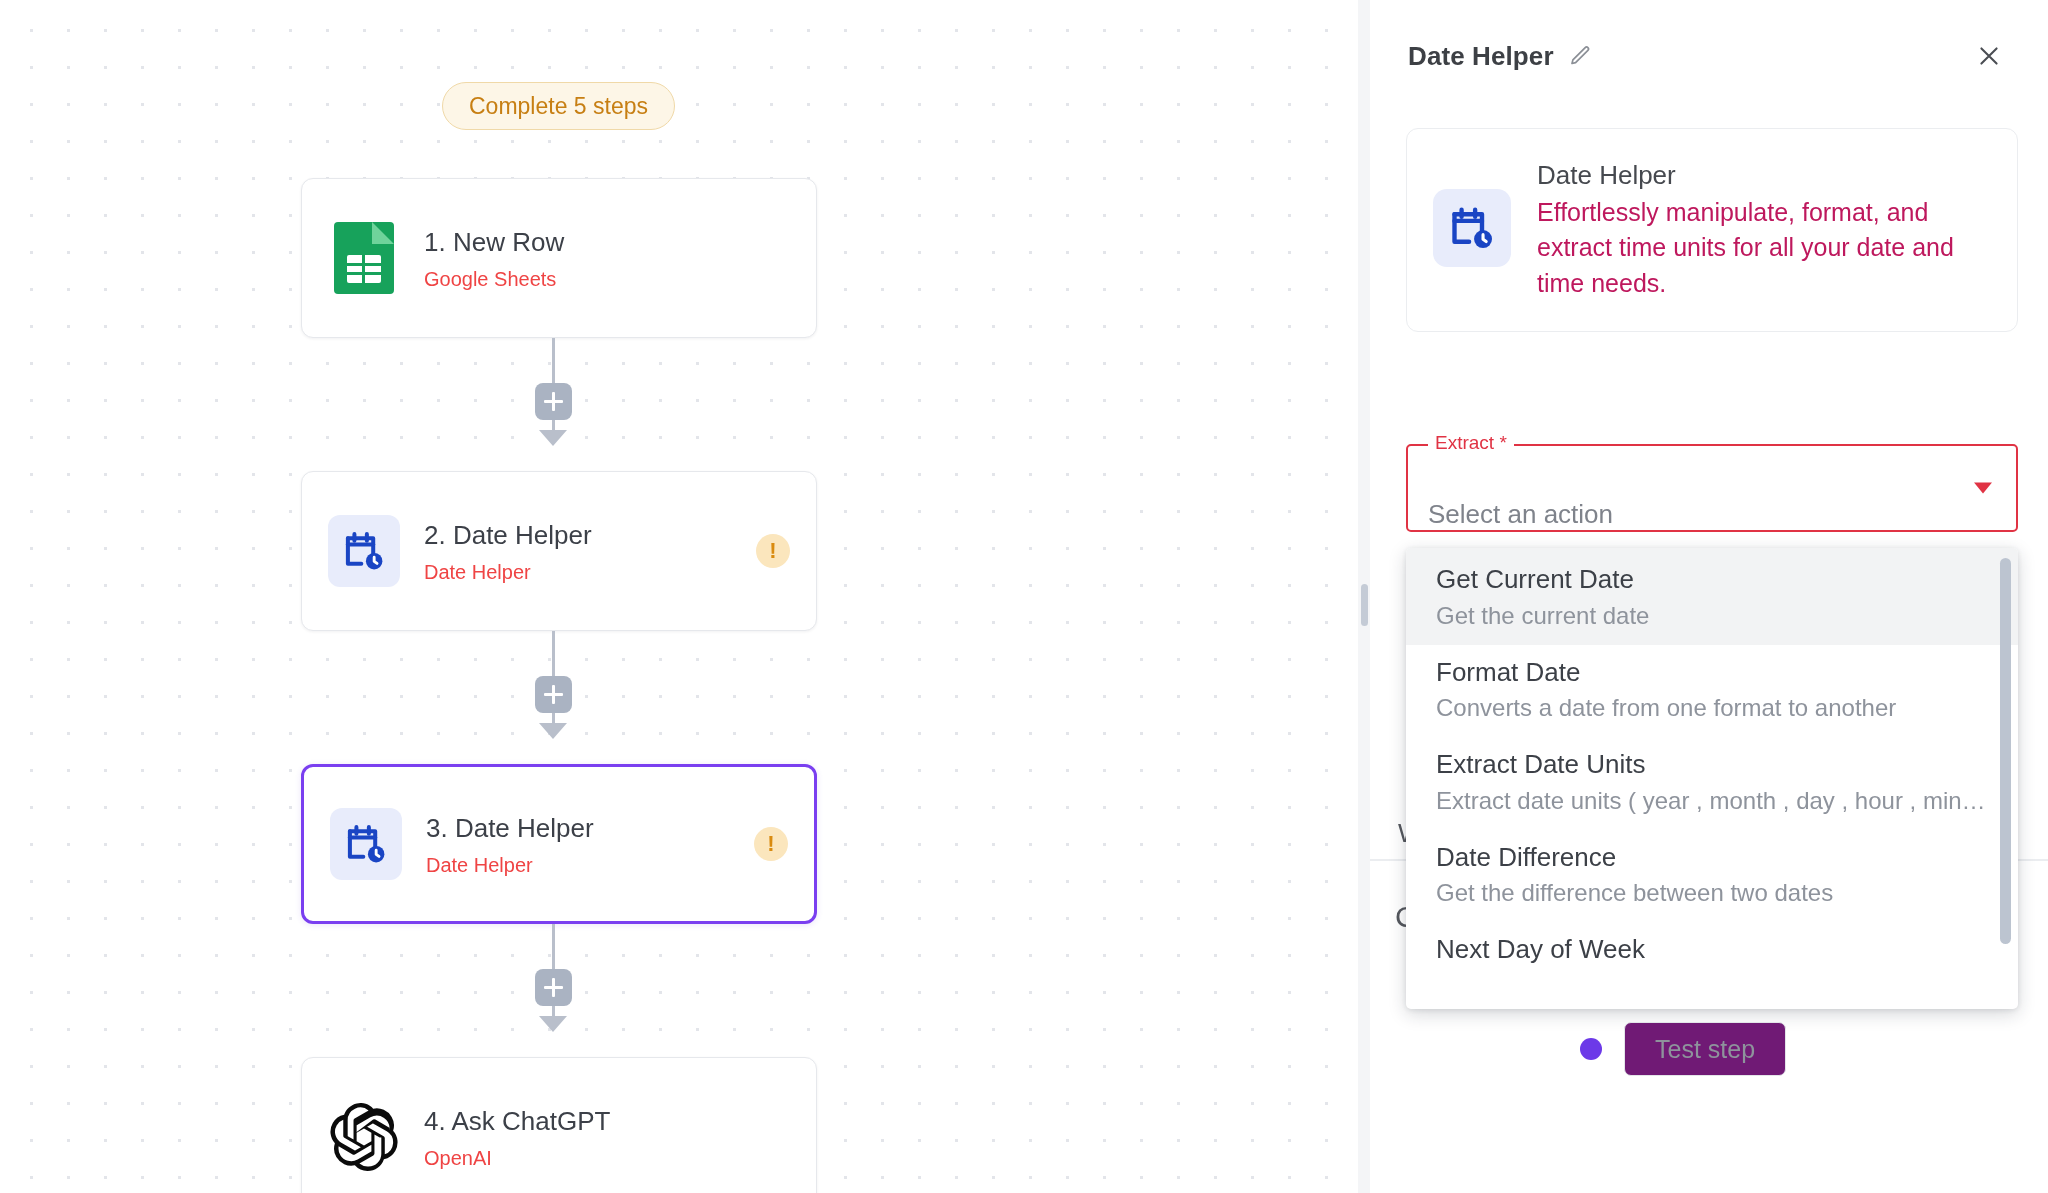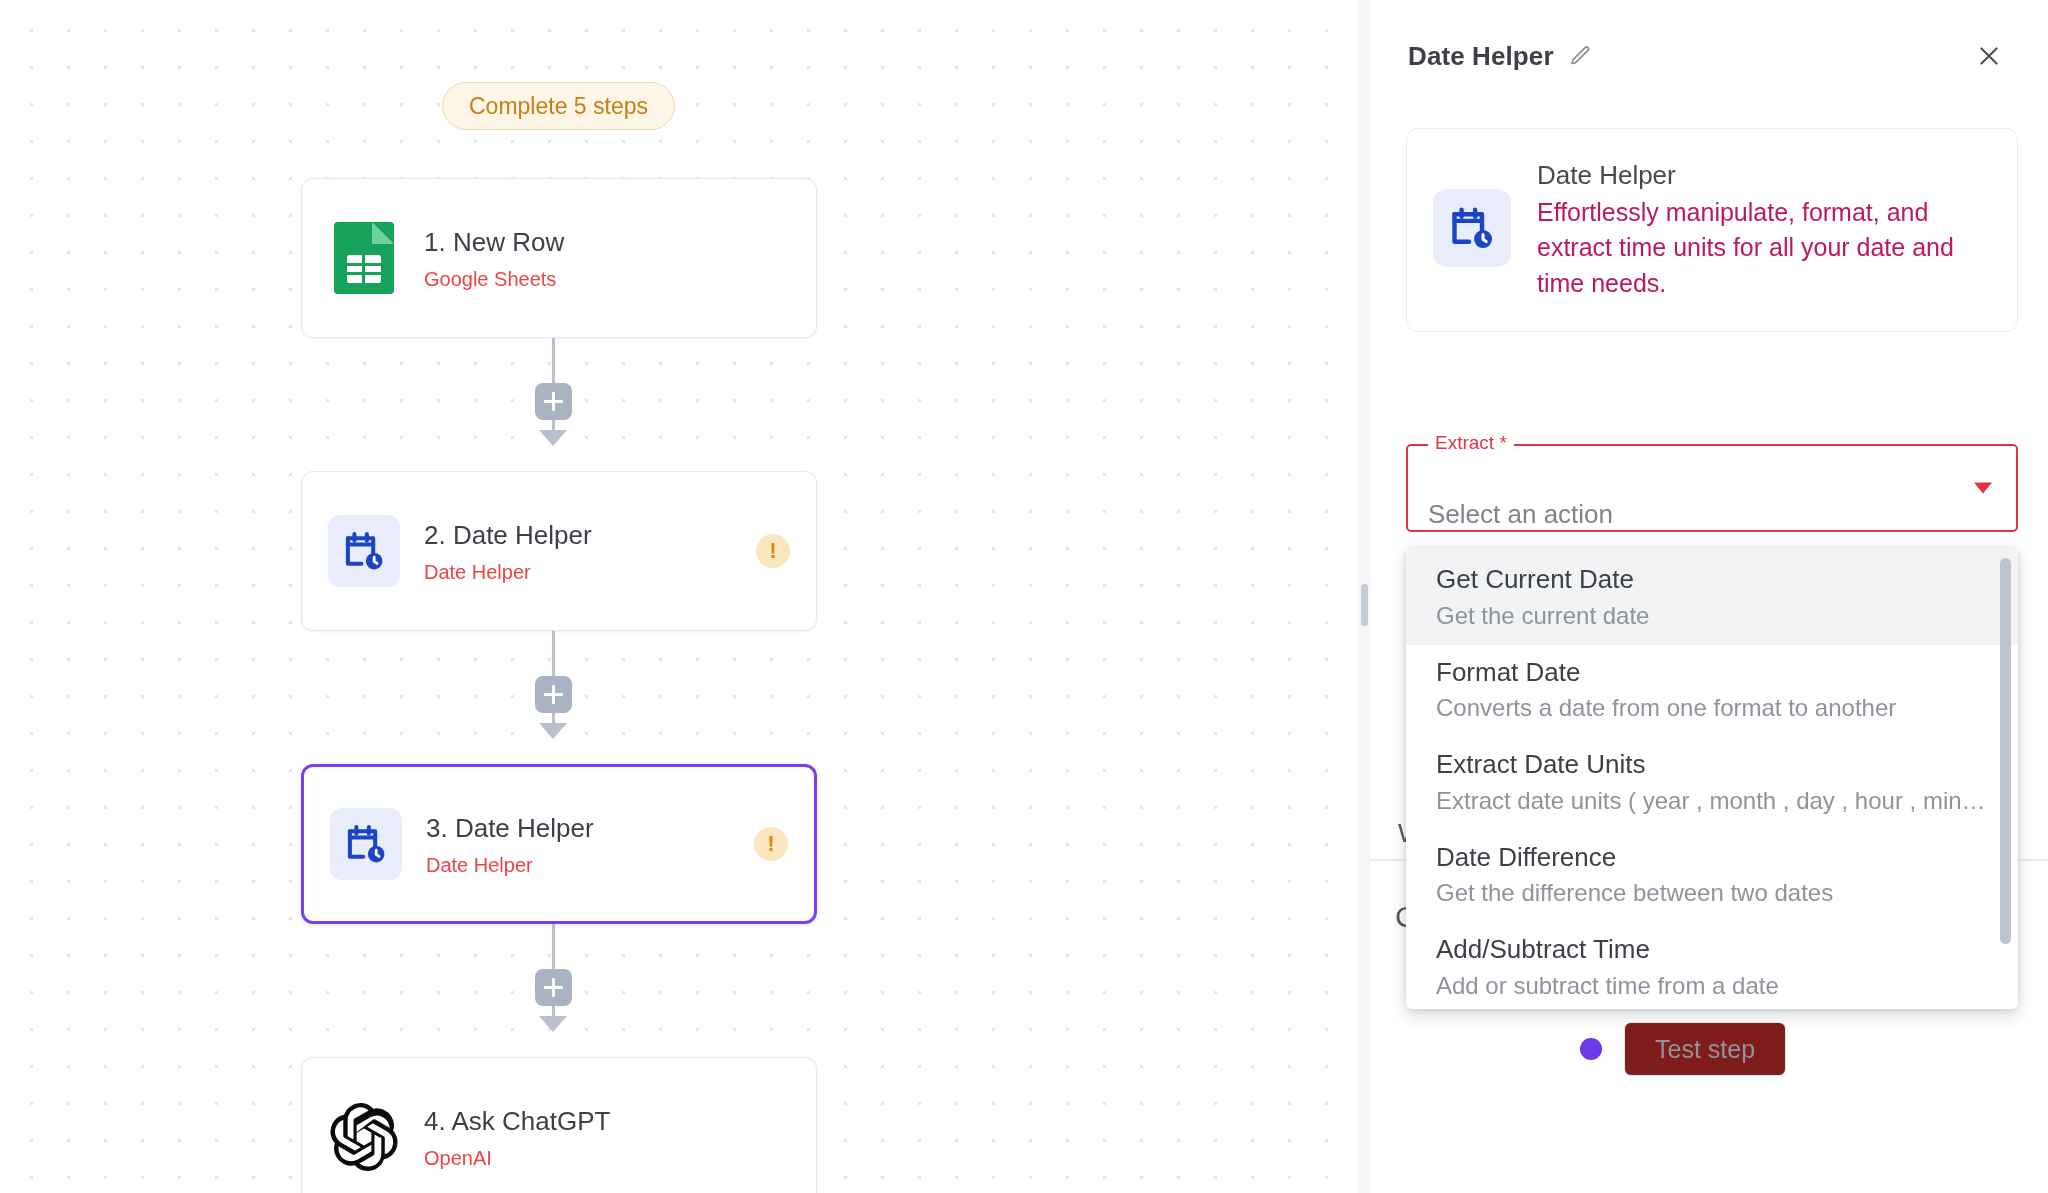--- a/index.html
+++ b/index.html
@@ -256,21 +256,21 @@
     display: flex; align-items: center; gap: 22px;
   }
   .status-dot {
     width: 22px; height: 22px; border-radius: 50%;
     background: #6c39e8;
   }
   .test-step-btn {
     height: 54px; padding: 0 30px;
     border: 1.5px solid #e3e5e9;
     border-radius: 7px;
-    background: #7f1d1d;
+    background: #701a75;
     display: flex; align-items: center; justify-content: center;
     font-size: 25px; color: #8e939c;
   }
 </style>
 </head>
 <body>
 
 <div id="root">
 
   <div class="canvas">
@@ -420,24 +420,20 @@
     </div>
     <div class="dd-item">
       <div class="dd-label">Extract Date Units</div>
       <div class="dd-desc">Extract date units ( year , month , day , hour , min…</div>
     </div>
     <div class="dd-item">
       <div class="dd-label">Date Difference</div>
       <div class="dd-desc">Get the difference between two dates</div>
     </div>
     <div class="dd-item">
-      <div class="dd-label">Add/Subtract Time</div>
-      <div class="dd-desc">Add or subtract time from a date</div>
-    </div>
-    <div class="dd-item">
       <div class="dd-label">Next Day of Week</div>
     </div>
     <div class="dd-scrollbar"></div>
   </div>
 
   <div class="footer-row">
     <span class="status-dot"></span>
     <button class="test-step-btn">Test step</button>
   </div>
 

